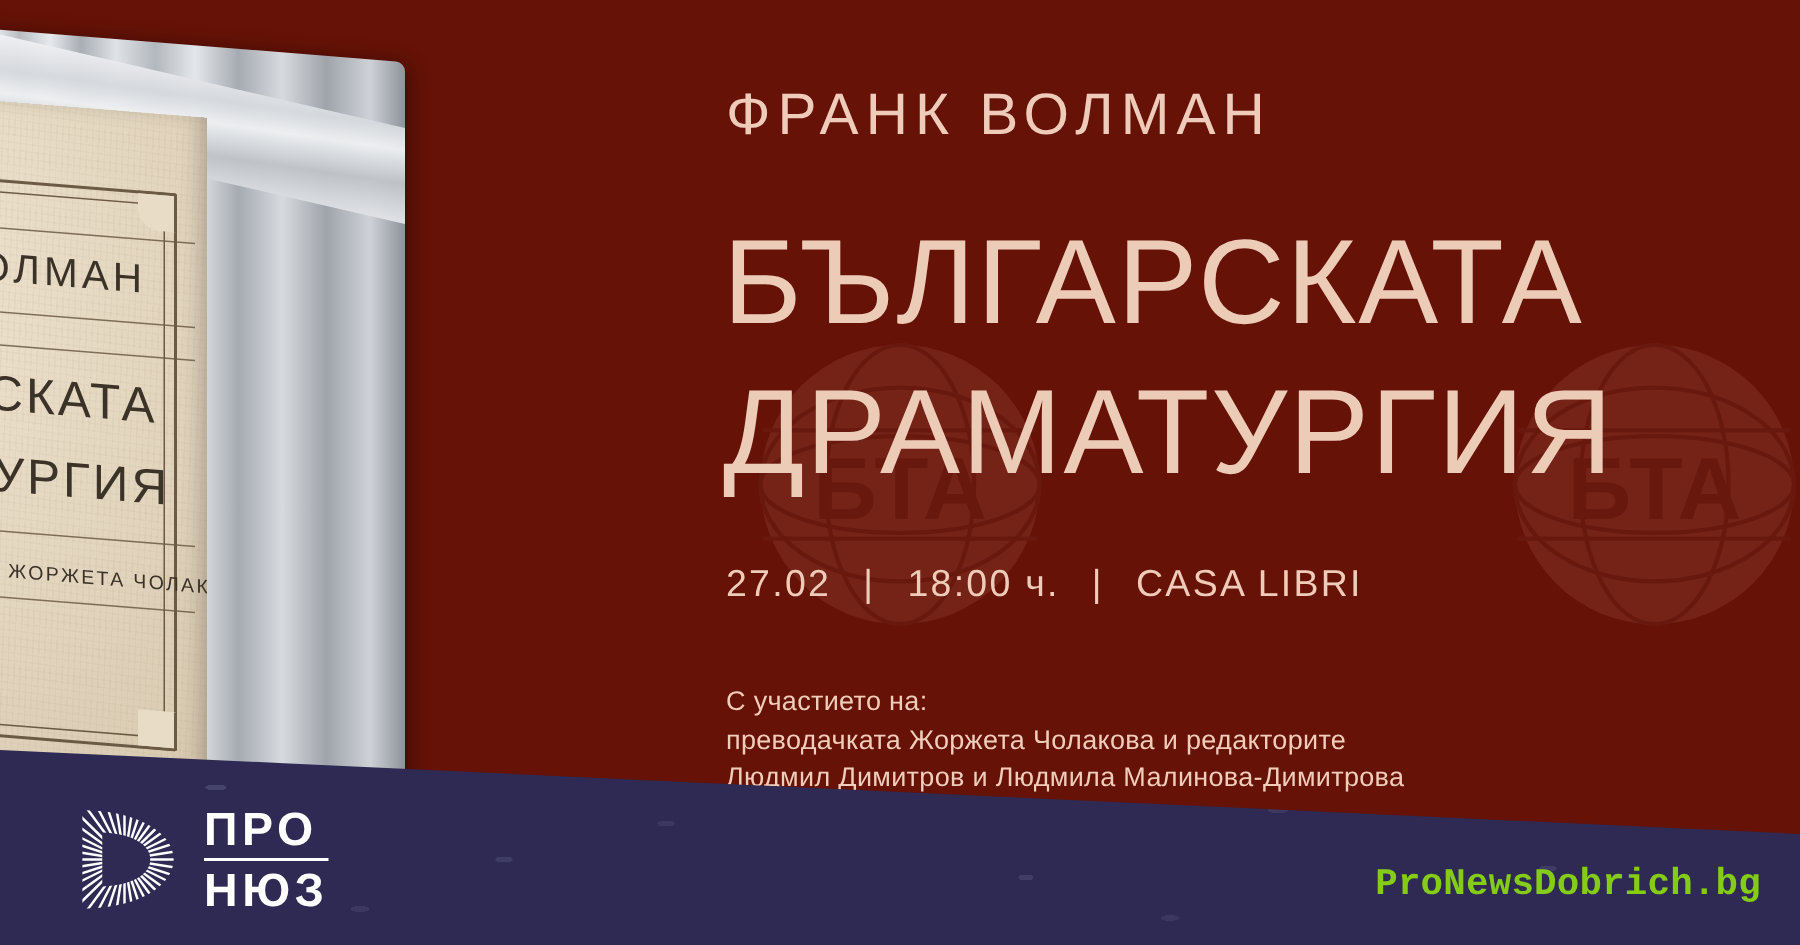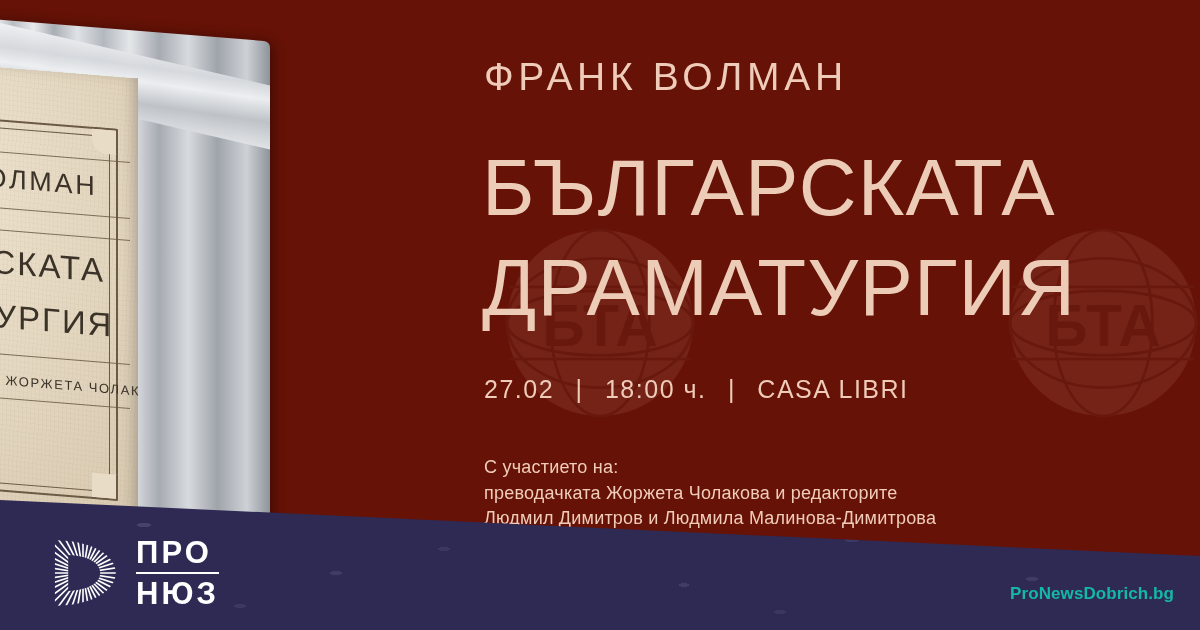--- a/index.html
+++ b/index.html
@@ -197,24 +197,25 @@
     font-weight:700;
     letter-spacing:.1em;
     line-height:1.08;
   }
   .brand-words .rule{
     height:2px; background:#fff; margin:3px 0 3px; width:100%;
   }
   .site-url{
     position:absolute;
     right:26px; bottom:26px;
-    color:#14b8a6;
-    font-size:17px;
+    color:#84cc16;
+    font-size:25px;
     font-weight:700;
     letter-spacing:.005em;
+    font-family:Liberation Mono, monospace;
   }
 </style>
 </head>
 <body>
 
 <div id="poster">
 
   <div class="bg-red"></div>
 
   <div class="watermark wm-left">

